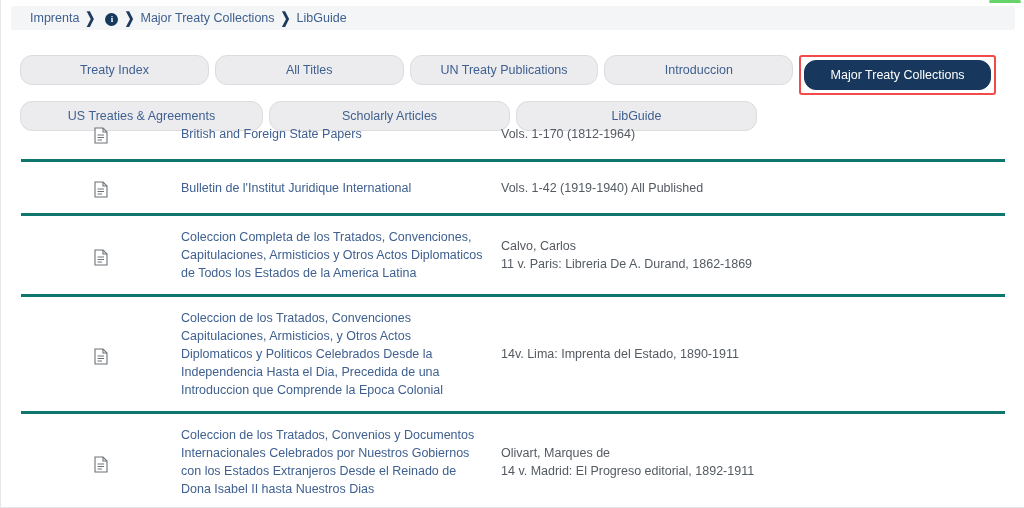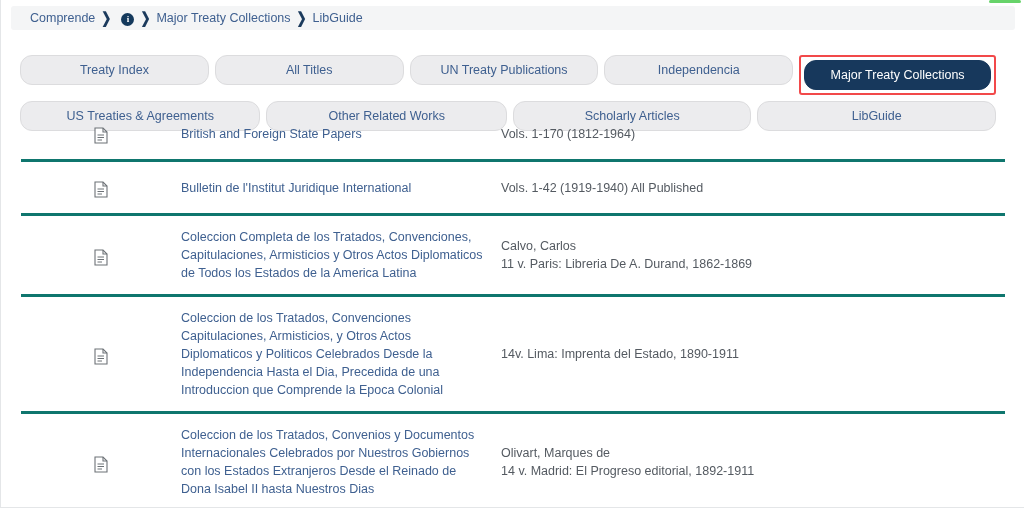--- a/index.html
+++ b/index.html
@@ -192,42 +192,41 @@
 </head>
 <body>
 
 <div id="page">
 
   <div id="progress-track">
     <div id="progress-fill"></div>
   </div>
 
   <div id="breadcrumb-bar">
-    <span class="crumb link">Comprende</span>
+    <span class="crumb link">Imprenta</span>
     <span class="crumb-sep">❯</span>
     <span class="info-icon">i</span>
     <span class="crumb-sep">❯</span>
     <span class="crumb link">Major Treaty Collections</span>
     <span class="crumb-sep">❯</span>
     <span class="crumb link">LibGuide</span>
   </div>
 
   <div id="tabs">
     <div class="tab-row r1">
       <div class="tab t0">Treaty Index</div>
       <div class="tab t1">All Titles</div>
       <div class="tab t2">UN Treaty Publications</div>
-      <div class="tab t3">Independencia</div>
+      <div class="tab t3">Introduccion</div>
       <div class="tab-highlight hl">
         <div class="tab active">Major Treaty Collections</div>
       </div>
     </div>
     <div class="tab-row r2">
       <div class="tab t0">US Treaties &amp; Agreements</div>
-      <div class="tab t1">Other Related Works</div>
       <div class="tab t2">Scholarly Articles</div>
       <div class="tab t3">LibGuide</div>
     </div>
   </div>
 
   <div id="results">
 
     <div class="result-row">
       <div class="cell-icon">
         <svg class="doc-icon" width="14" height="17" viewBox="0 0 14 17">

